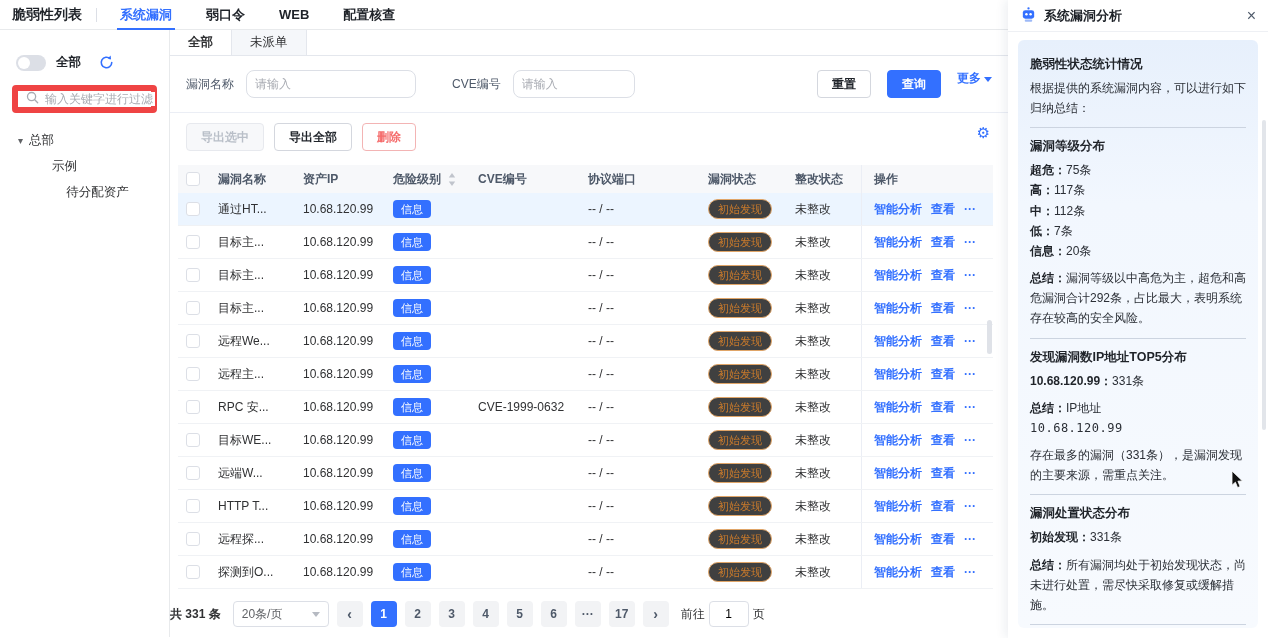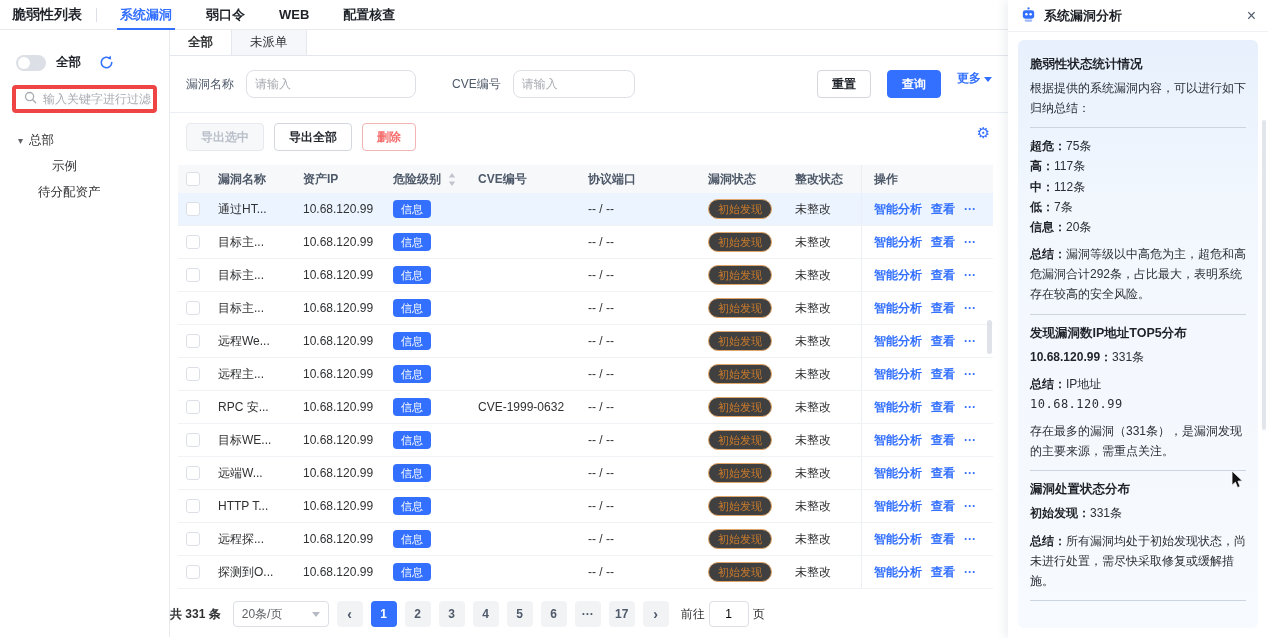--- a/index.html
+++ b/index.html
@@ -17,21 +17,21 @@
   .nav-tab.active{color:#3370ff}
   .nav-tab.active::after{content:"";position:absolute;left:14px;right:14px;bottom:-1px;height:2px;background:#3370ff}
   
   .body-row{display:flex;height:607px}
   .sidebar{width:170px;border-right:1px solid #e8eaec;padding:24px 12px 0 12px;flex:none}
   .toggle-row{display:flex;align-items:center;gap:10px;padding-left:4px}
   .switch{width:30px;height:16px;border-radius:8px;background:#dcdfe6;position:relative;cursor:pointer;flex:none}
   .switch .knob{position:absolute;left:2px;top:2px;width:12px;height:12px;border-radius:50%;background:#fff}
   .toggle-label{font-weight:bold;color:#1f2329;font-size:12.5px}
   .refresh{margin-left:8px;display:flex;cursor:pointer}
-  .search-box{margin-top:14px;height:28px;border:4px solid #ef4444;border-radius:4px;display:flex;
+  .search-box{margin-top:14px;height:28px;border:6px solid #ef4444;border-radius:4px;display:flex;
               align-items:center;padding:0 8px;gap:6px;background:#fff}
   .search-box input{border:none;outline:none;width:110px;font-size:12px;color:#303133;
                     font-family:"Liberation Sans",sans-serif}
   .search-box input::placeholder{color:#a8abb2}
   .tree{margin-top:14px}
   .tree-item{height:26px;display:flex;align-items:center;font-size:12.5px;color:#303133;cursor:pointer}
   .tree-caret{color:#606266;font-size:10px;margin-right:6px}
   
   .content{flex:1;position:relative;background:#fff}
   .tabstrip{display:flex;height:26px;border-bottom:1px solid #e4e7ed}
@@ -154,21 +154,21 @@
           <input placeholder="输入关键字进行过滤" style="">
         </div>
         <div class="tree">
             <div class="tree-item" style="padding-left: 6px;">
               <span class="tree-caret">▾</span>
               <span>总部</span>
             </div>
             <div class="tree-item" style="padding-left: 40px;">
               <span>示例</span>
             </div>
-            <div class="tree-item" style="padding-left: 26px;">
+            <div class="tree-item" style="padding-left: 26px; justify-content: center;">
               <span>待分配资产</span>
             </div>
           </div>
       </aside>
 
       <section class="content">
         <div class="tabstrip">
             <div class="list-tab active">全部</div>
             <div class="list-tab">未派单</div>
           </div>
@@ -494,20 +494,21 @@
           <rect x="5" y="14.4" width="8" height="2.2" rx="1.1" fill="#9db9f7"></rect>
         </svg>
       </span>
       <span class="panel-title">系统漏洞分析</span>
       <span class="panel-close">×</span>
     </div>
     <div class="panel-card">
         <div class="sec-title">脆弱性状态统计情况</div>
         <p class="p-line">根据提供的系统漏洞内容，可以进行如下归纳总结：</p>
         <div class="sec-divider"></div>
+        <div class="sec-title">漏洞等级分布</div>
         <p class="p-line"><b>超危：</b>75条</p>
         <p class="p-line"><b>高：</b>117条</p>
         <p class="p-line"><b>中：</b>112条</p>
         <p class="p-line"><b>低：</b>7条</p>
         <p class="p-line"><b>信息：</b>20条</p>
         <p class="p-line gap"><b>总结：</b>漏洞等级以中高危为主，超危和高危漏洞合计292条，占比最大，表明系统存在较高的安全风险。</p>
         <div class="sec-divider"></div>
         <div class="sec-title">发现漏洞数IP地址TOP5分布</div>
         <p class="p-line"><b>10.68.120.99：</b>331条</p>
         <p class="p-line gap"><b>总结：</b>IP地址</p>

